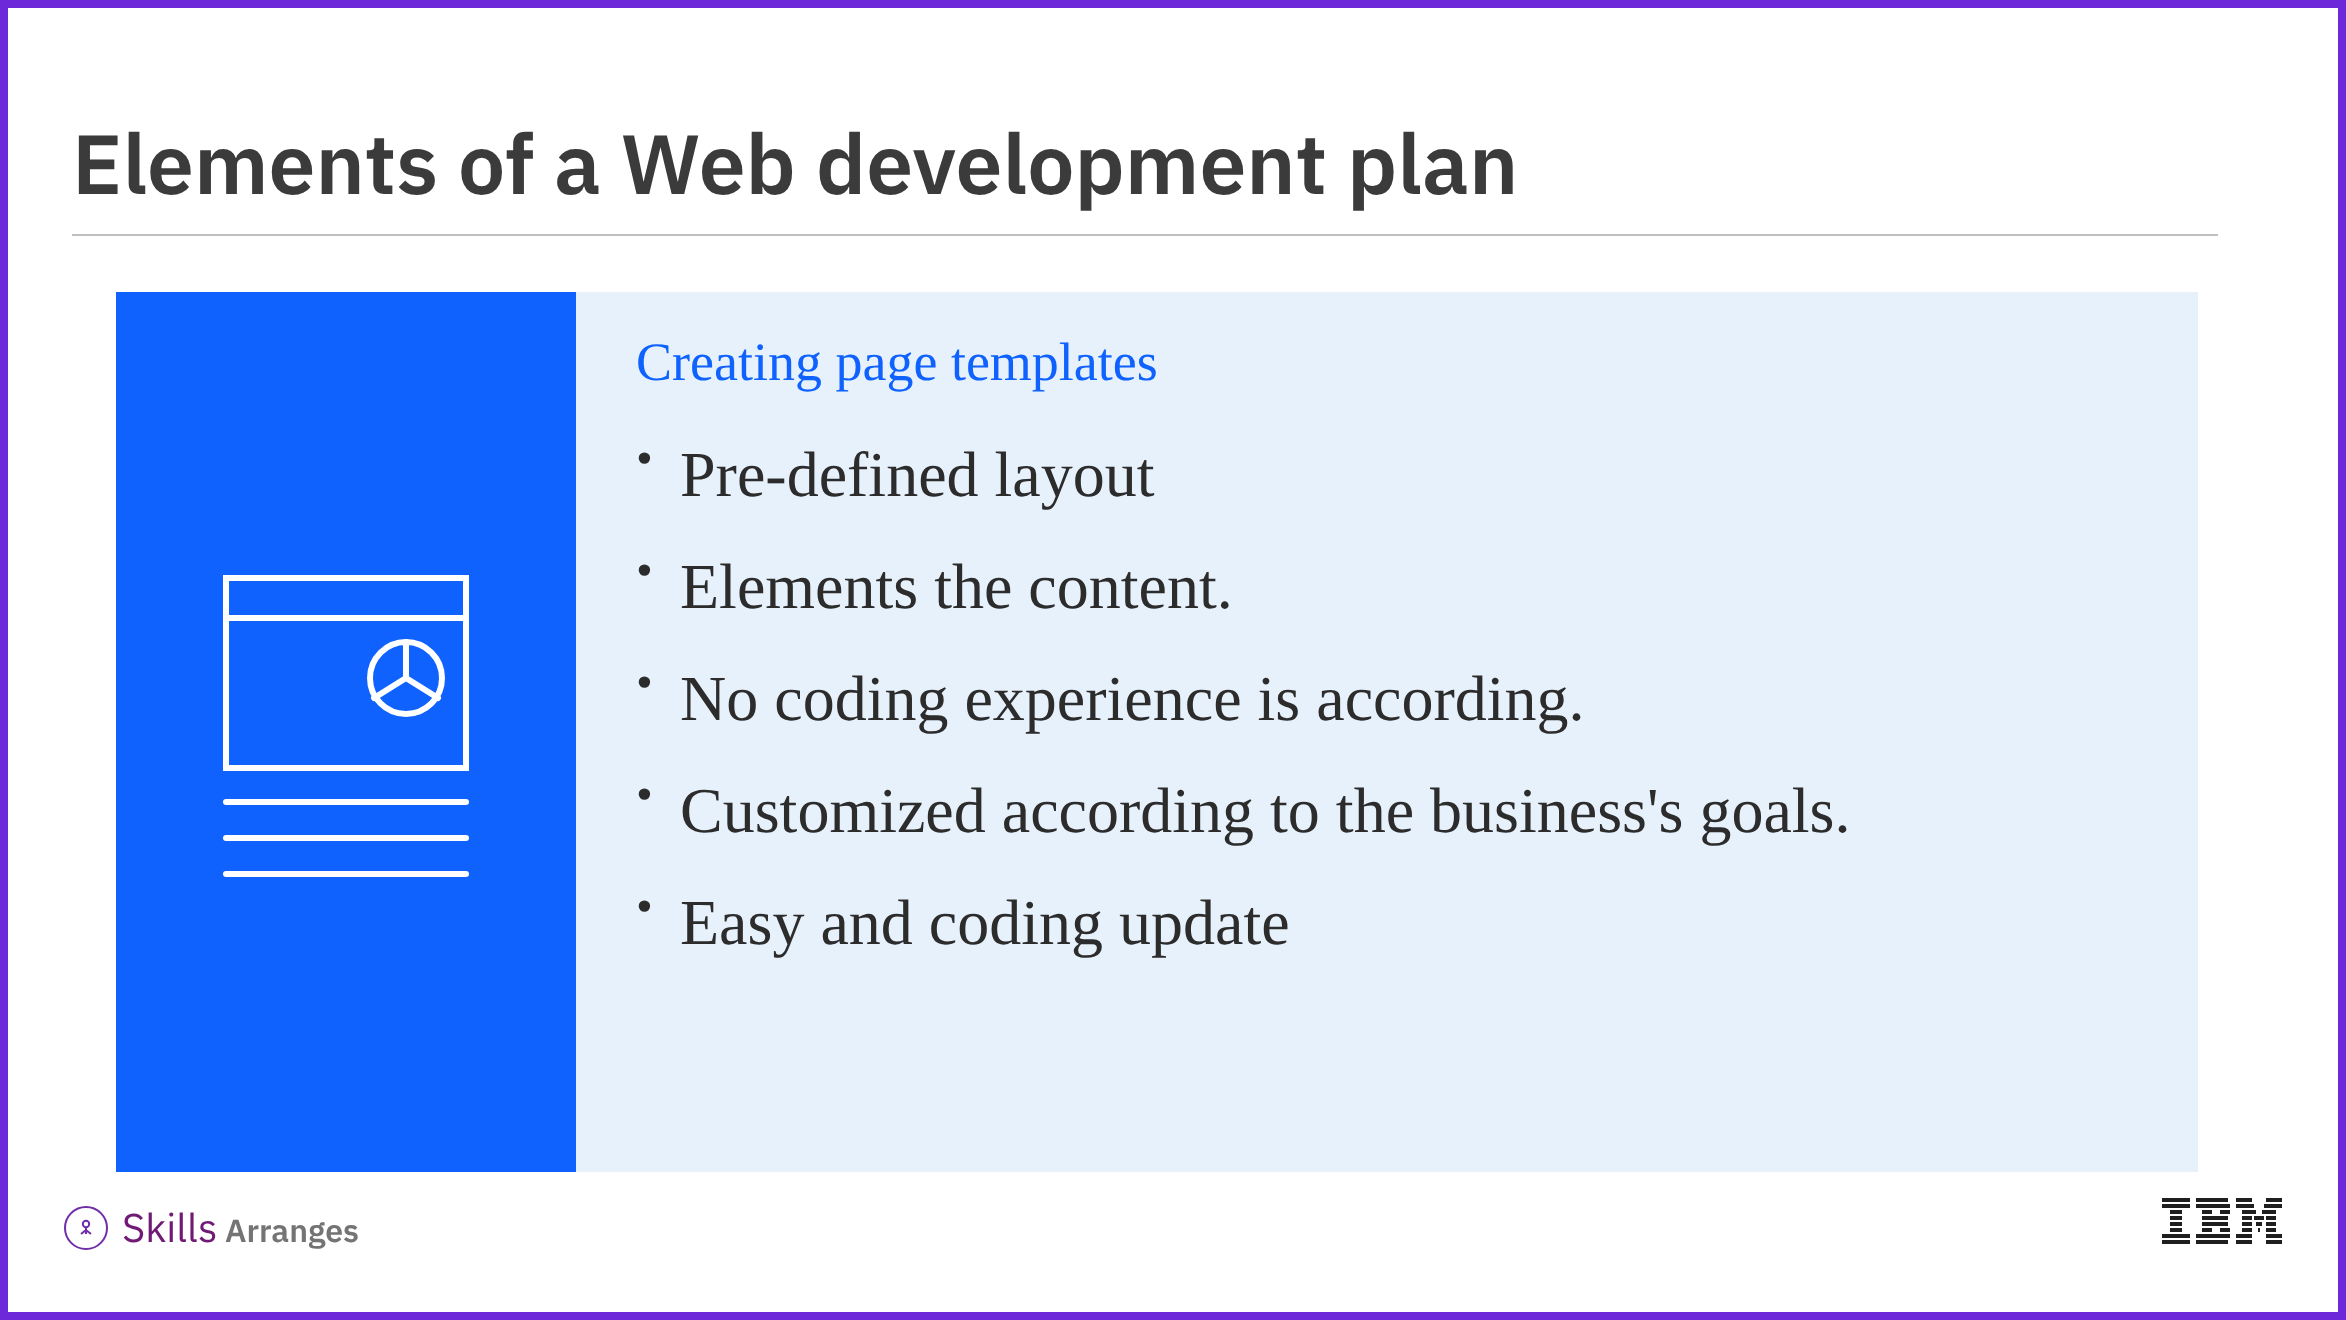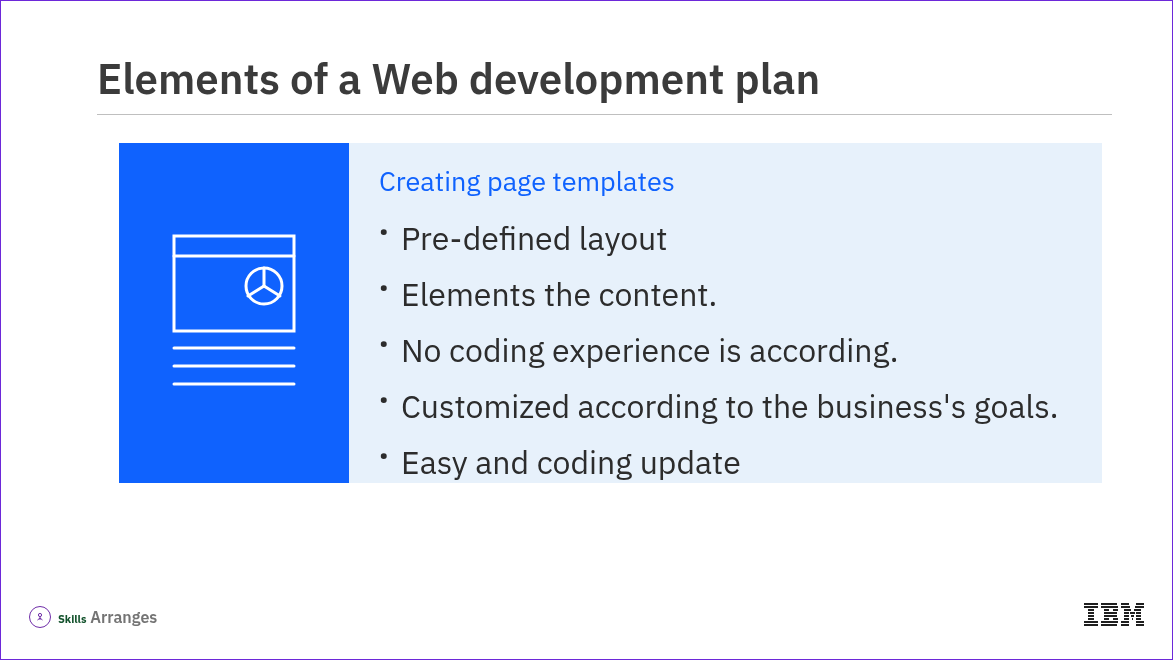--- a/index.html
+++ b/index.html
@@ -10,37 +10,38 @@
     body {
       font-family: "IBM Plex Sans", "Helvetica Neue", Arial, sans-serif;
       background: #ffffff;
       width: 1173px;
       height: 660px;
       position: relative;
     }
     .slide {
       width: 100%;
       height: 100%;
-      border: 1px solid #6d28d9;
-      padding: 50px 60px 30px 96px;
+      border: 4px solid #6d28d9;
+      padding: 50px 60px 30px 32px;
       position: relative;
     }
     .slide-title {
       font-size: 42px;
       font-weight: 600;
       color: #3b3b3b;
       border-bottom: 1px solid #bfbfbf;
       padding-bottom: 8px;
       margin-bottom: 28px;
     }
     .content-row {
       display: flex;
       margin-left: 22px;
       margin-right: 10px;
-      height: 340px;
+      height: 440px;
+      font-family: Liberation Serif, serif;
     }
     .icon-panel {
       background: #0f62fe;
       width: 230px;
       display: flex;
       align-items: center;
       justify-content: center;
     }
     .text-panel {
       background: #e7f1fb;
@@ -90,23 +91,23 @@
       height: 22px;
       border: 1.5px solid #6f2da8;
       border-radius: 50%;
       display: flex;
       align-items: center;
       justify-content: center;
       color: #6f2da8;
       font-size: 12px;
     }
     .skills-text {
-      font-size: 11px;
-      font-weight: 700;
-      color: #14532d;
+      font-size: 20px;
+      font-weight: 400;
+      color: #701a75;
     }
     .network-text {
       font-size: 16px;
       font-weight: 600;
       color: #747474;
     }
   </style>
 </head>
 <body>
 

